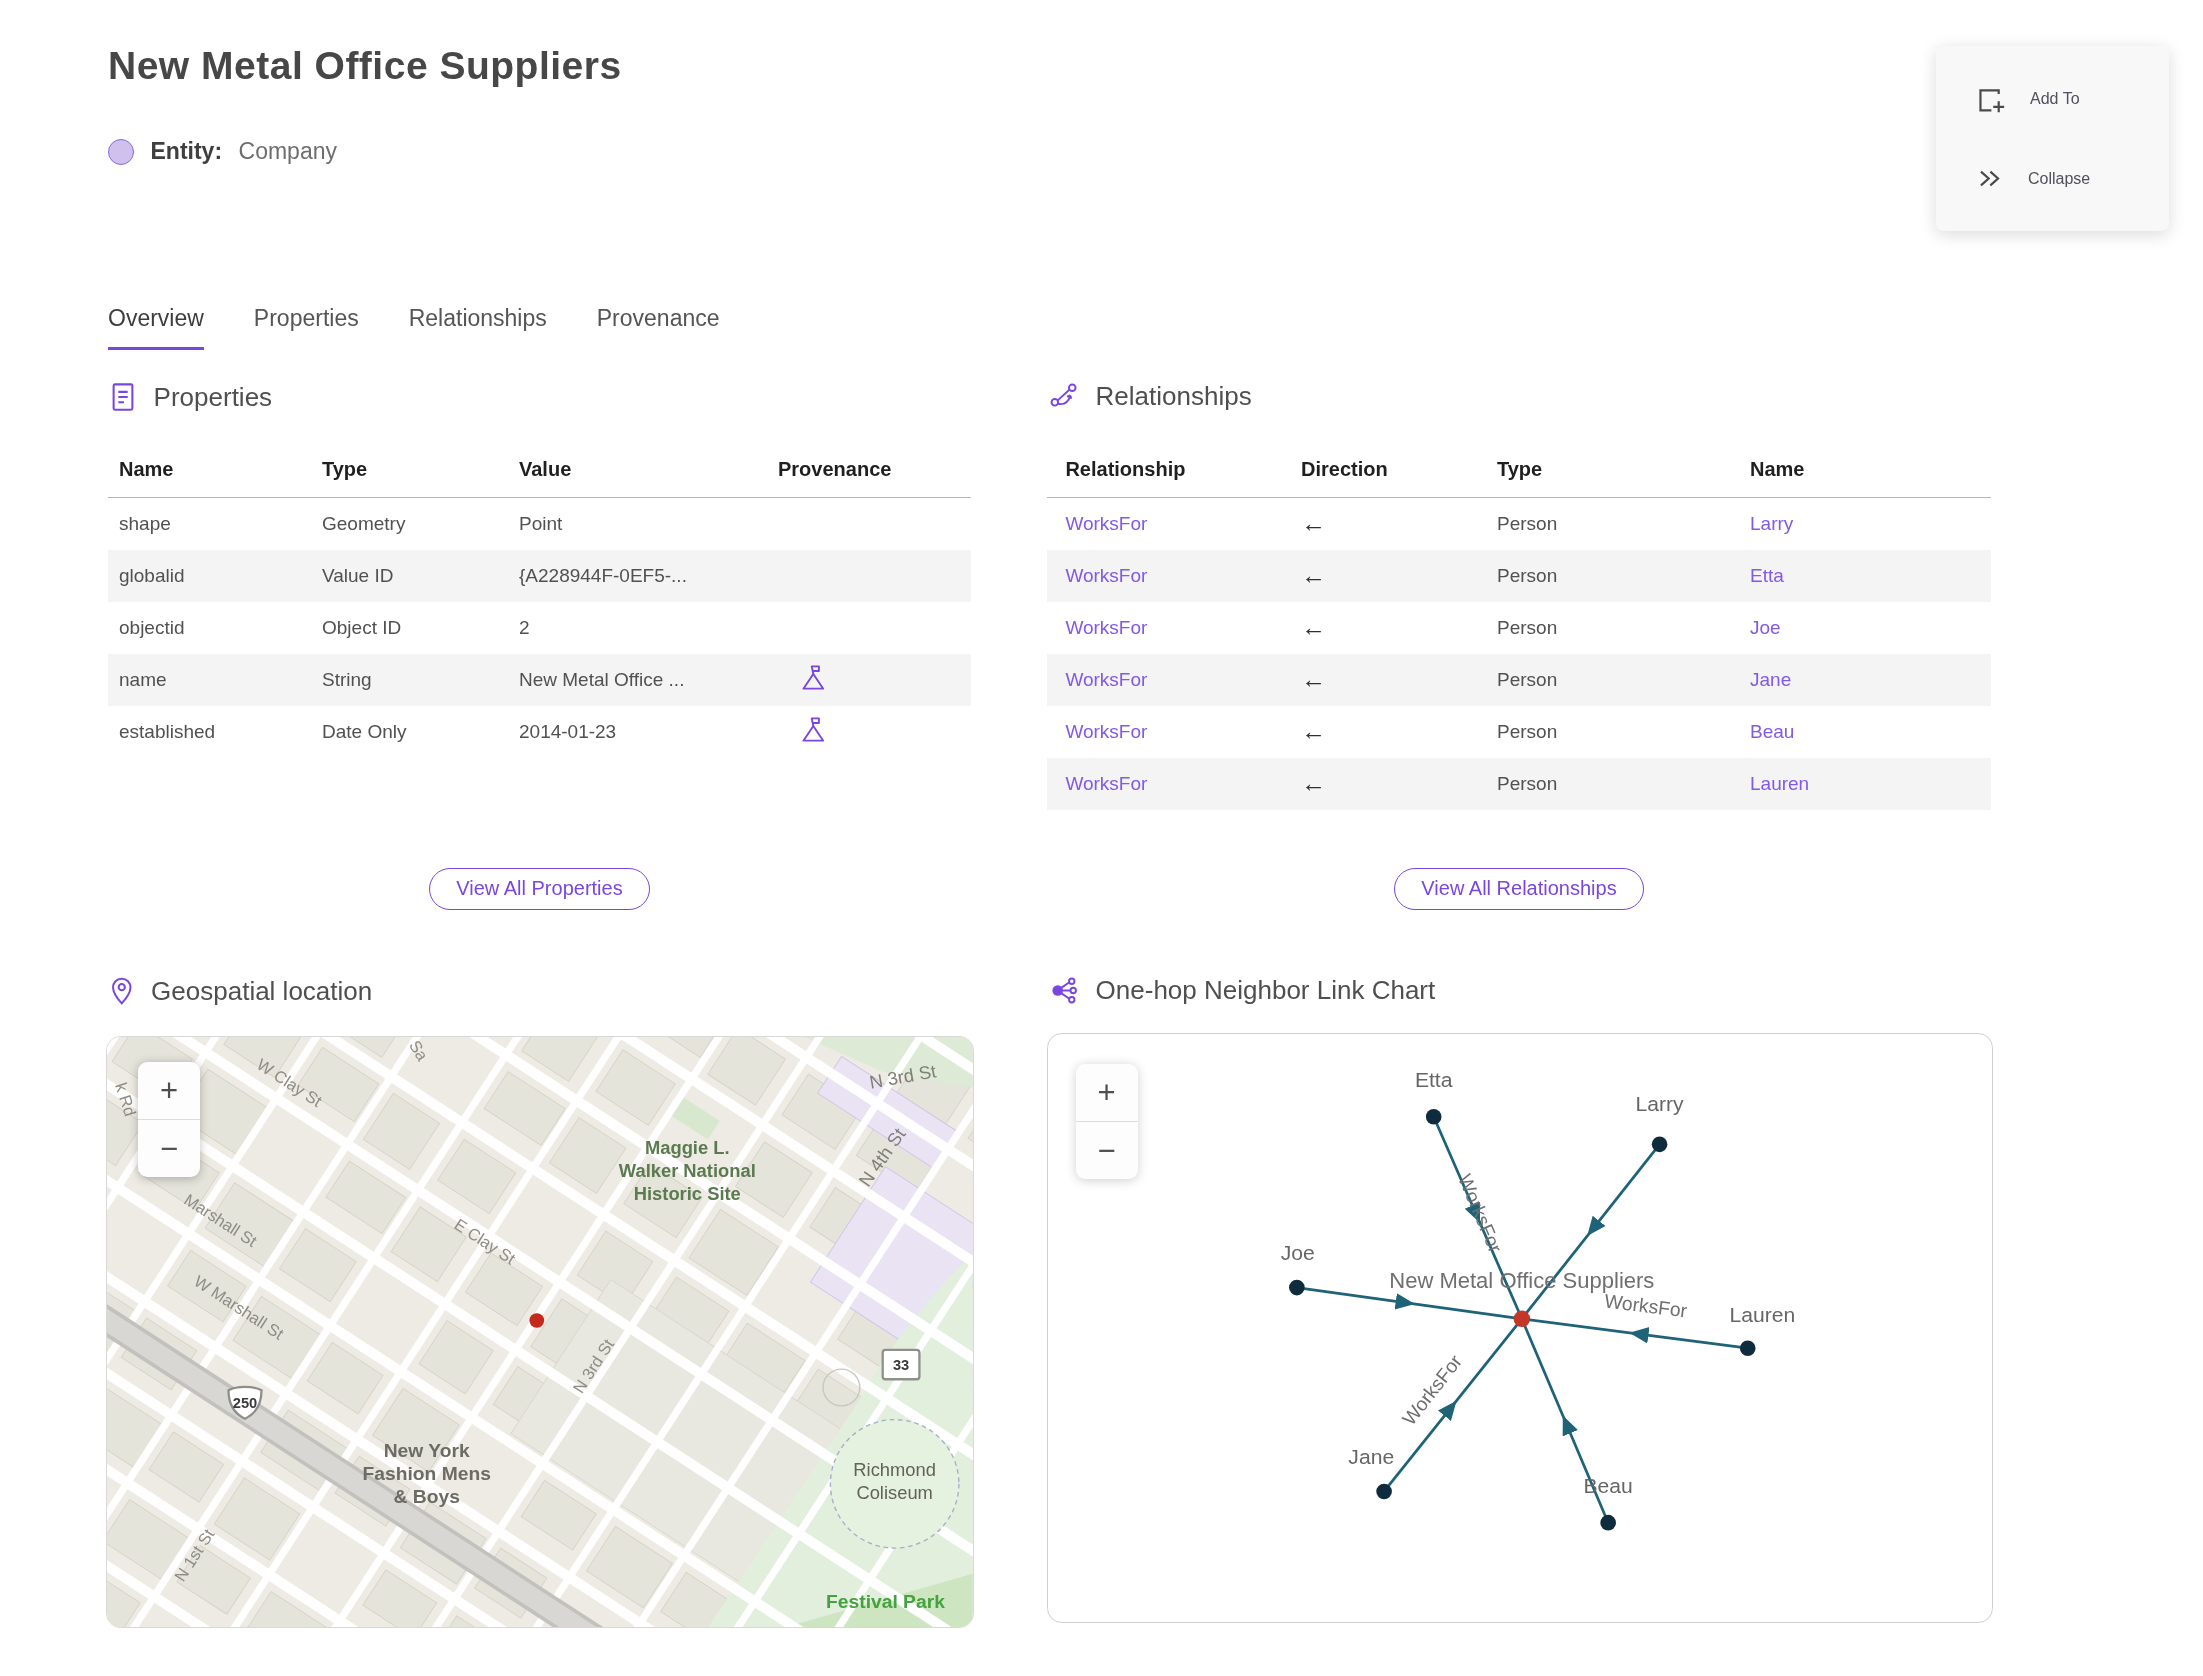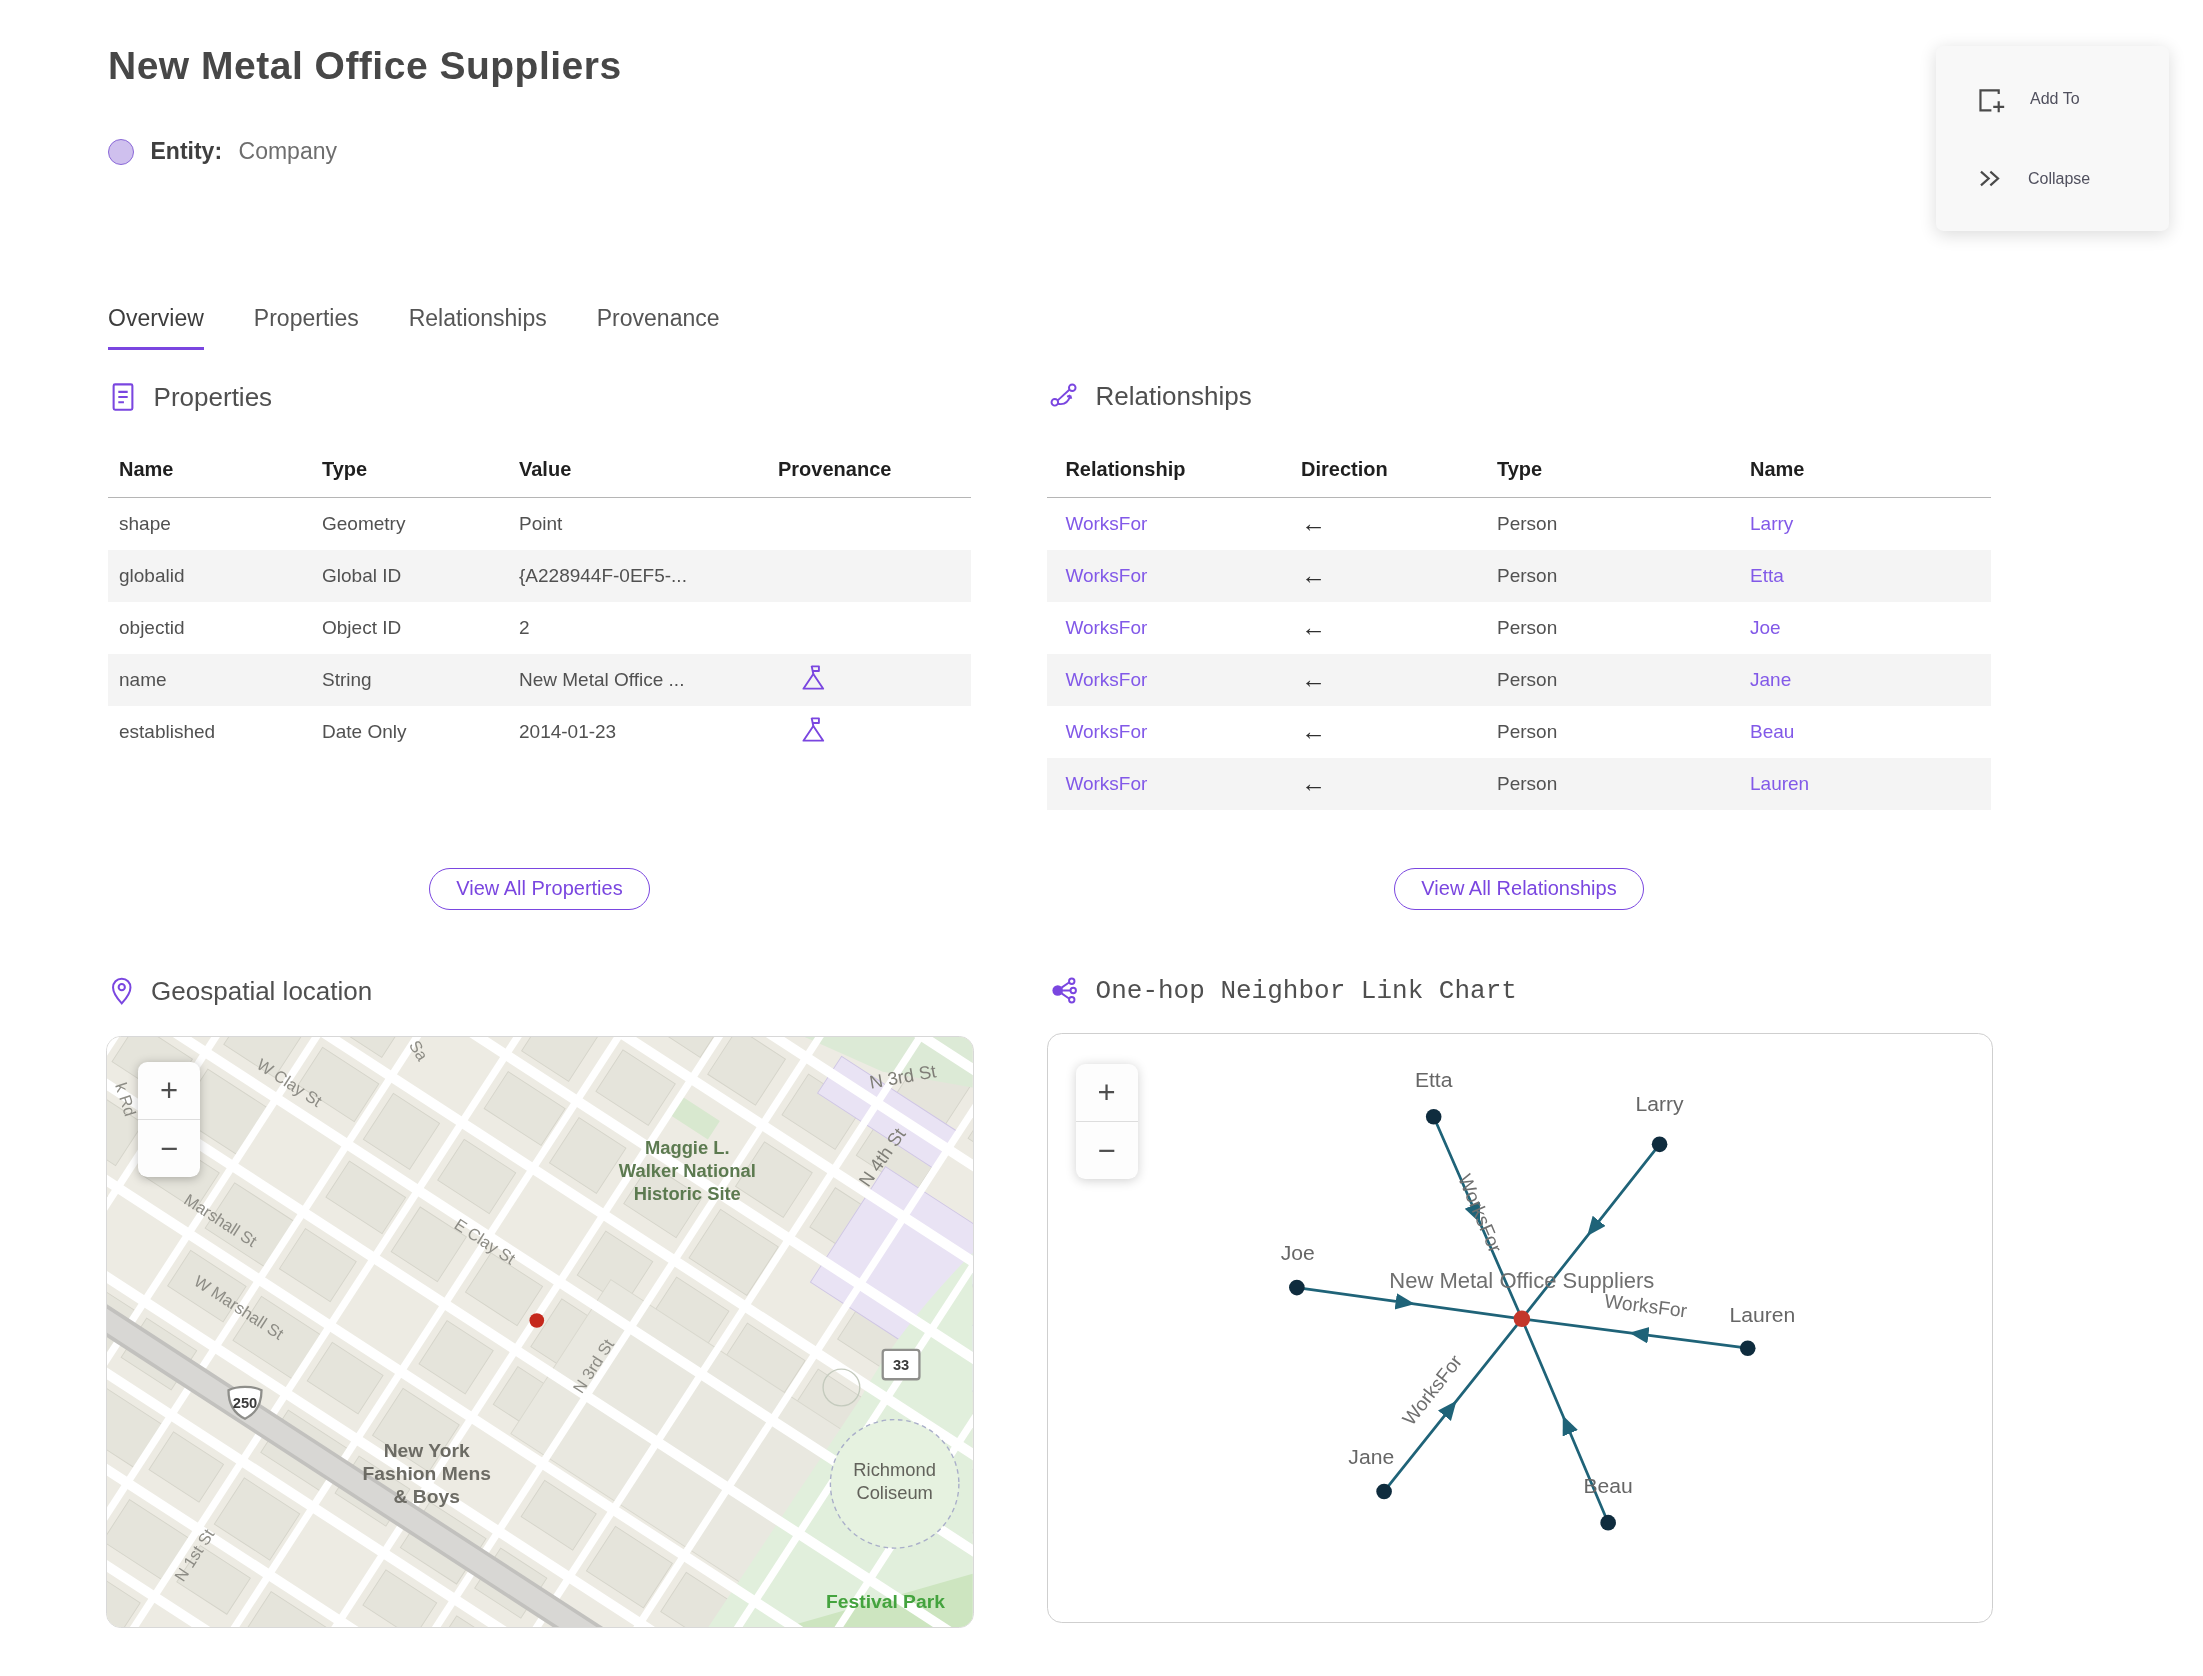--- a/index.html
+++ b/index.html
@@ -148,21 +148,21 @@
                 <path d="M15.5 12 L27 29 H4 Z"></path>
                 <path d="M15.5 12 L13.5 2.5"></path>
                 <path d="M13.5 3 H22 V8.5 H14.5"></path>
               </svg>
             </span>
           </span>
         </div>
 
         <div class="trow striped">
           <span class="c pc1">globalid</span>
-          <span class="c pc2">Global ID</span>
+          <span class="c pc2">Value ID</span>
           <span class="c pc3">{A228944F-0EF5-...</span>
           <span class="c pc4">
             <span style="padding-left: 22px; visibility: hidden;">
               <svg width="27.5" height="29" viewBox="0 0 32 32" fill="none" stroke="#7a46e0" stroke-width="2.2" stroke-linejoin="round">
                 <path d="M15.5 12 L27 29 H4 Z"></path>
                 <path d="M15.5 12 L13.5 2.5"></path>
                 <path d="M13.5 3 H22 V8.5 H14.5"></path>
               </svg>
             </span>
           </span>
@@ -705,21 +705,21 @@
           <text transform="translate(348,458) rotate(0)" class="mt mt-poi-gray">New York</text>
           <text transform="translate(348,483) rotate(0)" class="mt mt-poi-gray">Fashion Mens</text>
           <text transform="translate(348,508) rotate(0)" class="mt mt-poi-gray">&amp; Boys</text>
           <text transform="translate(858,478) rotate(0)" class="mt mt-poi-dim">Richmond</text>
           <text transform="translate(858,504) rotate(0)" class="mt mt-poi-dim">Coliseum</text>
           <text transform="translate(848,622) rotate(0)" class="mt mt-poi-bright">Festival Park</text>
         </g>
     </svg>
   </div>
 
-  <div class="abs sec-h" style="left:1049px;top:975px;font-family:Liberation Mono, monospace;">
+  <div class="abs sec-h" style="left:1049px;top:975px;">
     <svg width="31" height="31" viewBox="0 0 32 32" fill="none" stroke="#7a46e0" stroke-width="2">
       <circle cx="9" cy="16" r="5.5" fill="#7a46e0" stroke="none"></circle>
       <path d="M13 13 L21 7.5 M14.5 16 H22 M13 19 L21 24.5"></path>
       <circle cx="23.5" cy="6.5" r="2.8"></circle>
       <circle cx="25" cy="16" r="2.8"></circle>
       <circle cx="23.5" cy="25.5" r="2.8"></circle>
     </svg>
     <span>One-hop Neighbor Link Chart</span>
   </div>
 

